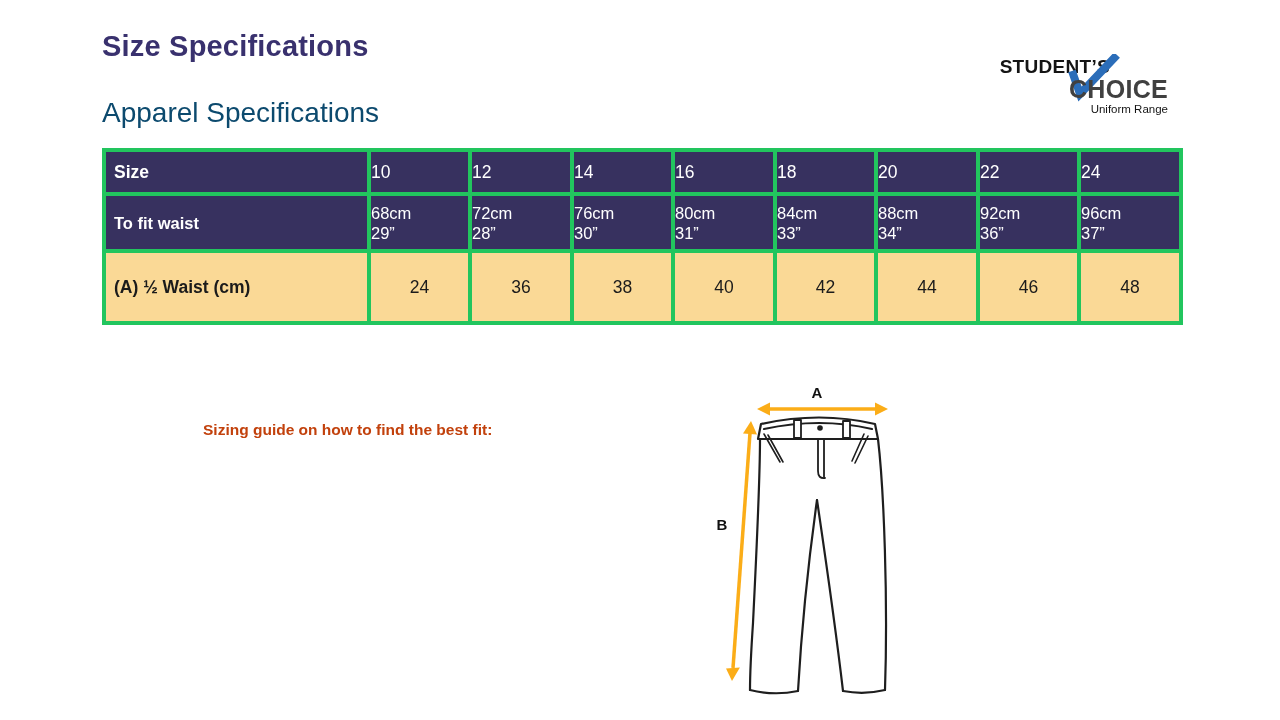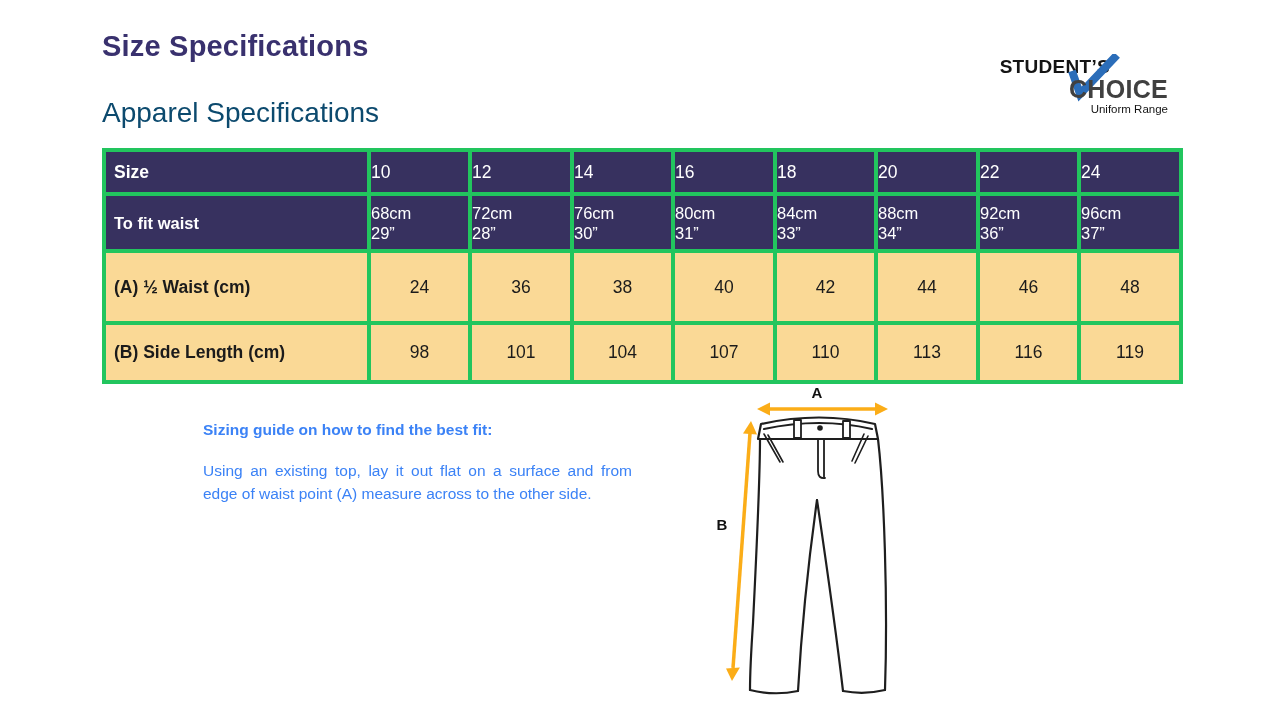--- a/index.html
+++ b/index.html
@@ -35,21 +35,21 @@
   tr.r1 { height:44px; }
   tr.r2 { height:57px; }
   tr.r3 { height:72px; }
   tr.r4 { height:59px; }
   tr.hdr td { background:#37315F; color:#ffffff; font-weight:normal; text-align:left; font-size:17.5px; }
   tr.r2 td { font-size:16.5px; line-height:20px; }
   tr.body td { background:#FAD996; color:#1b1b1b; text-align:center; font-size:17.5px; font-weight:normal; }
   td.lbl { text-align:left !important; padding-left:8px; font-weight:bold !important; }
 
   
-  .guide { position:absolute; left:203px; top:421px; width:429px; color:#3b82f6; }
+  .guide { position:absolute; left:203px; top:421px; width:429px; color:#c2410c; }
   .guide-h { font-size:15.5px; font-weight:bold; margin:0 0 21px 0; }
   .guide-p { font-size:15.5px; line-height:22.5px; text-align:justify; margin:0 0 19px 0; }
 
   
   .diagram { position:absolute; left:698px; top:378px; }
   .diagram text { font-family:"Liberation Sans", sans-serif; font-weight:bold; font-size:15px; fill:#111; }
 </style>
 </head>
 <body>
 
@@ -130,37 +130,25 @@
       <td class="lbl">(A) ½ Waist (cm)</td>
       <td>24</td>
       <td>36</td>
       <td>38</td>
       <td>40</td>
       <td>42</td>
       <td>44</td>
       <td>46</td>
       <td>48</td>
     </tr>
-    <tr class="body r4">
-      <td class="lbl">(B) Side Length (cm)</td>
-      <td>98</td>
-      <td>101</td>
-      <td>104</td>
-      <td>107</td>
-      <td>110</td>
-      <td>113</td>
-      <td>116</td>
-      <td>119</td>
-    </tr>
   </tbody>
     </table>
 
   <div class="guide">
     <p class="guide-h">Sizing guide on how to find the best fit:</p>
-    <p class="guide-p">Using an existing top, lay it out flat on a surface and from edge of waist point (A) measure across to the other side.</p>
   </div>
 
   <svg class="diagram" width="202" height="335" viewBox="0 0 202 335">
 
     <g>
       <line x1="70" y1="31" x2="179" y2="31" stroke="#FBAD18" stroke-width="3.5"></line>
       <polygon points="59,31 72,24.5 72,37.5" fill="#FBAD18"></polygon>
       <polygon points="190,31 177,24.5 177,37.5" fill="#FBAD18"></polygon>
     </g>
 

